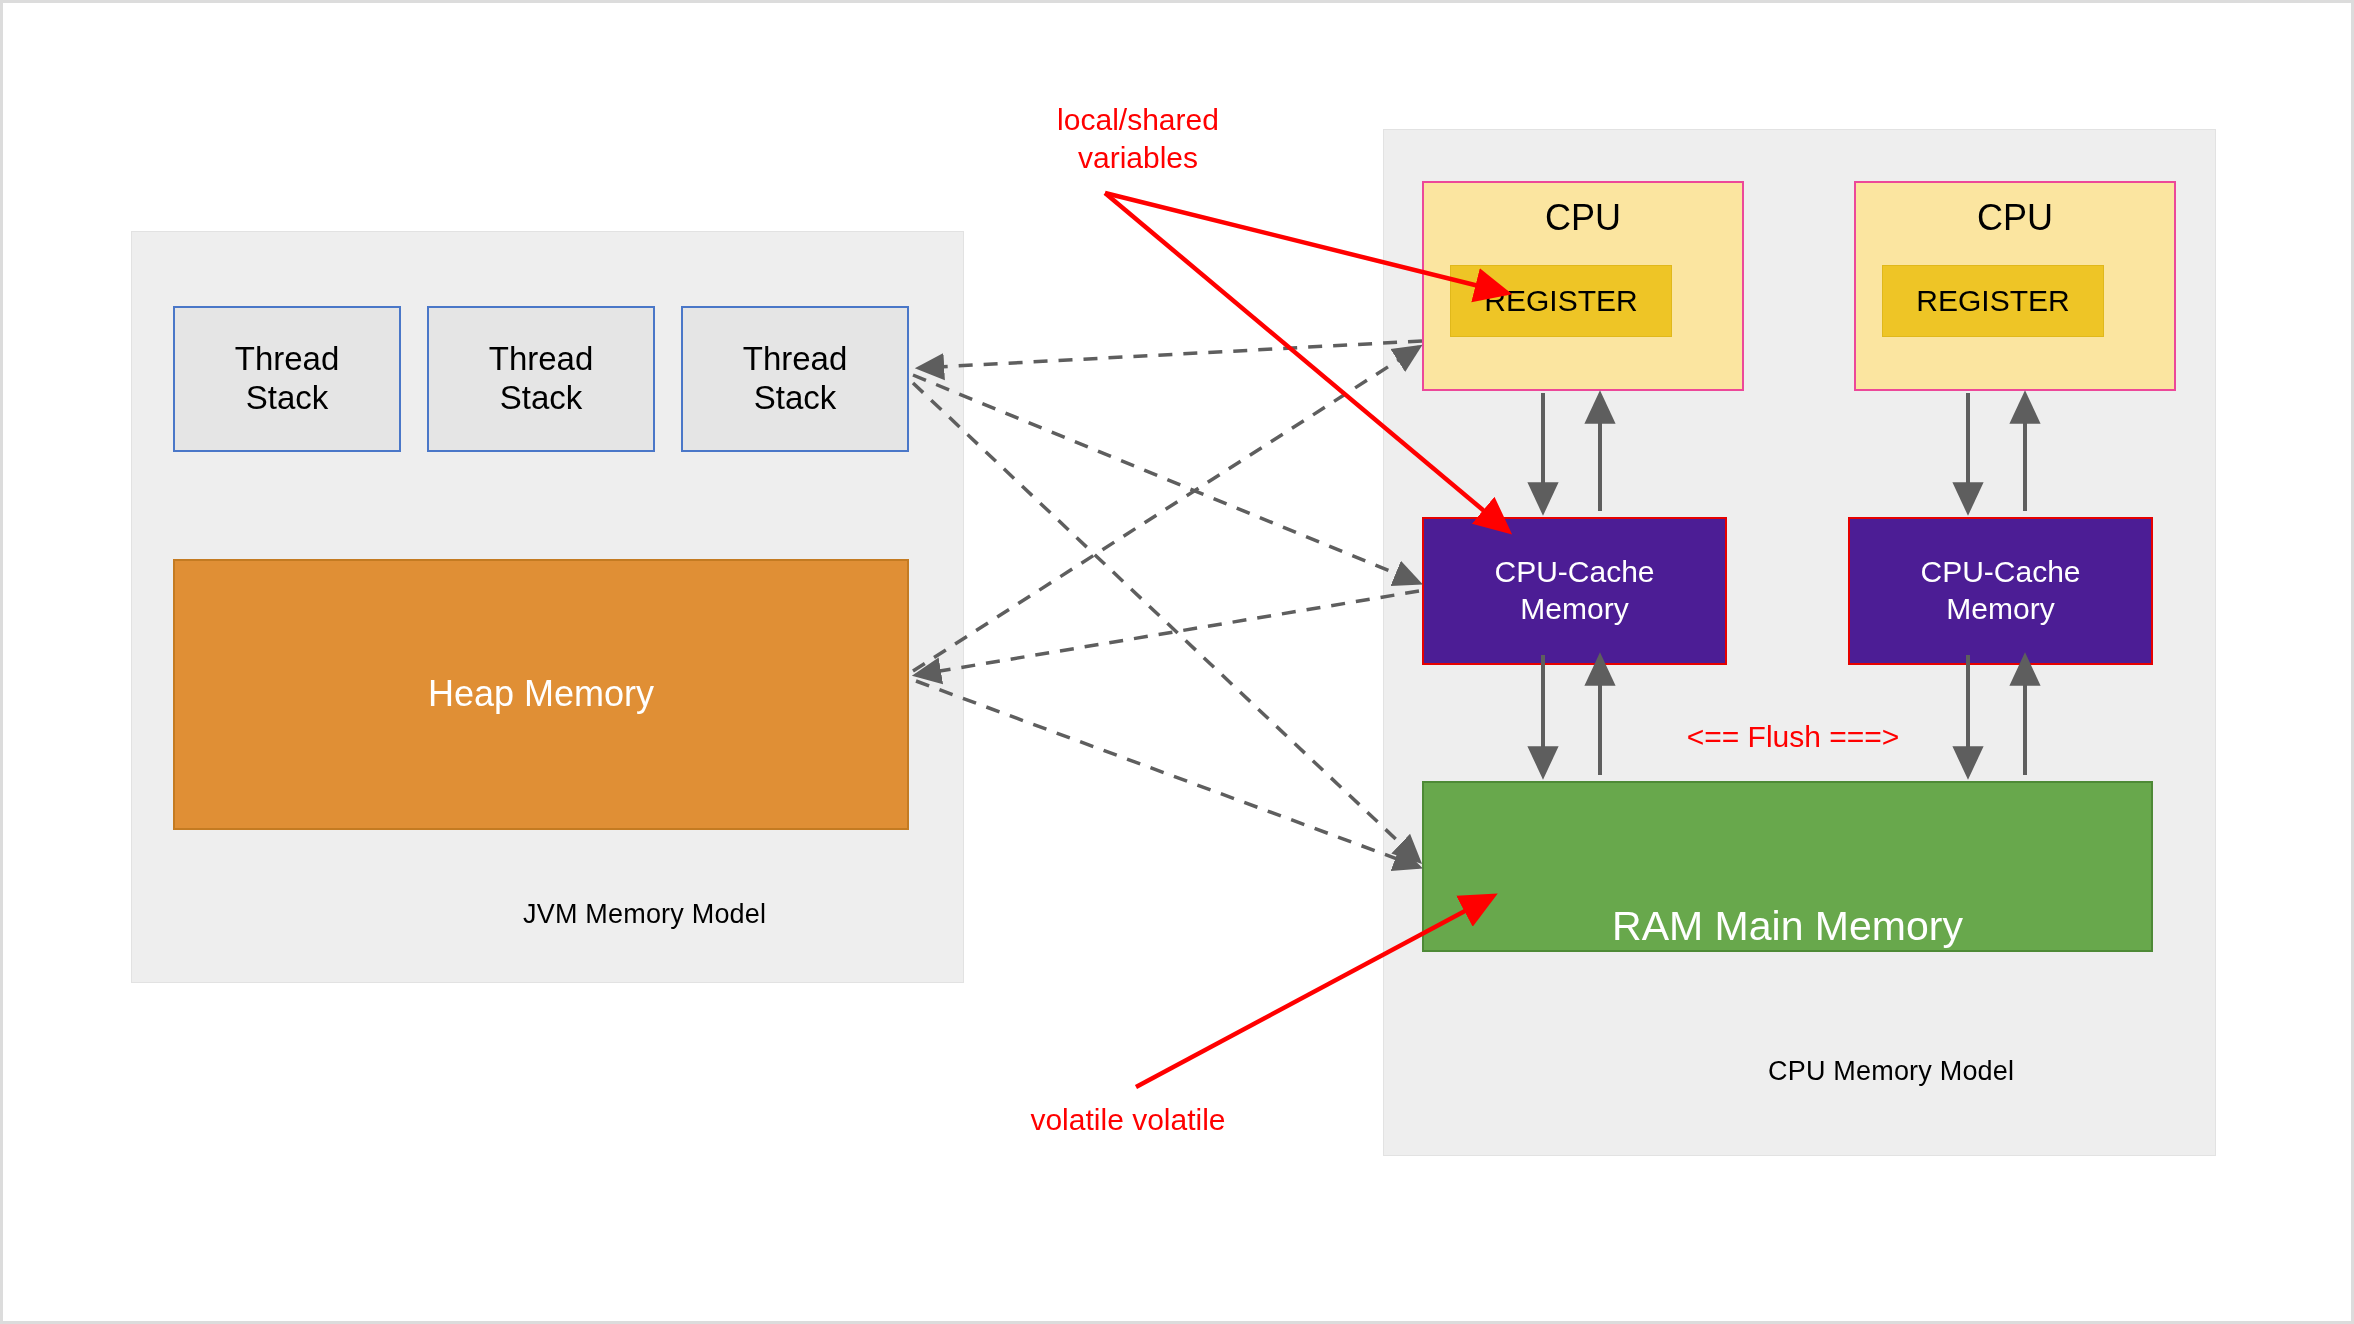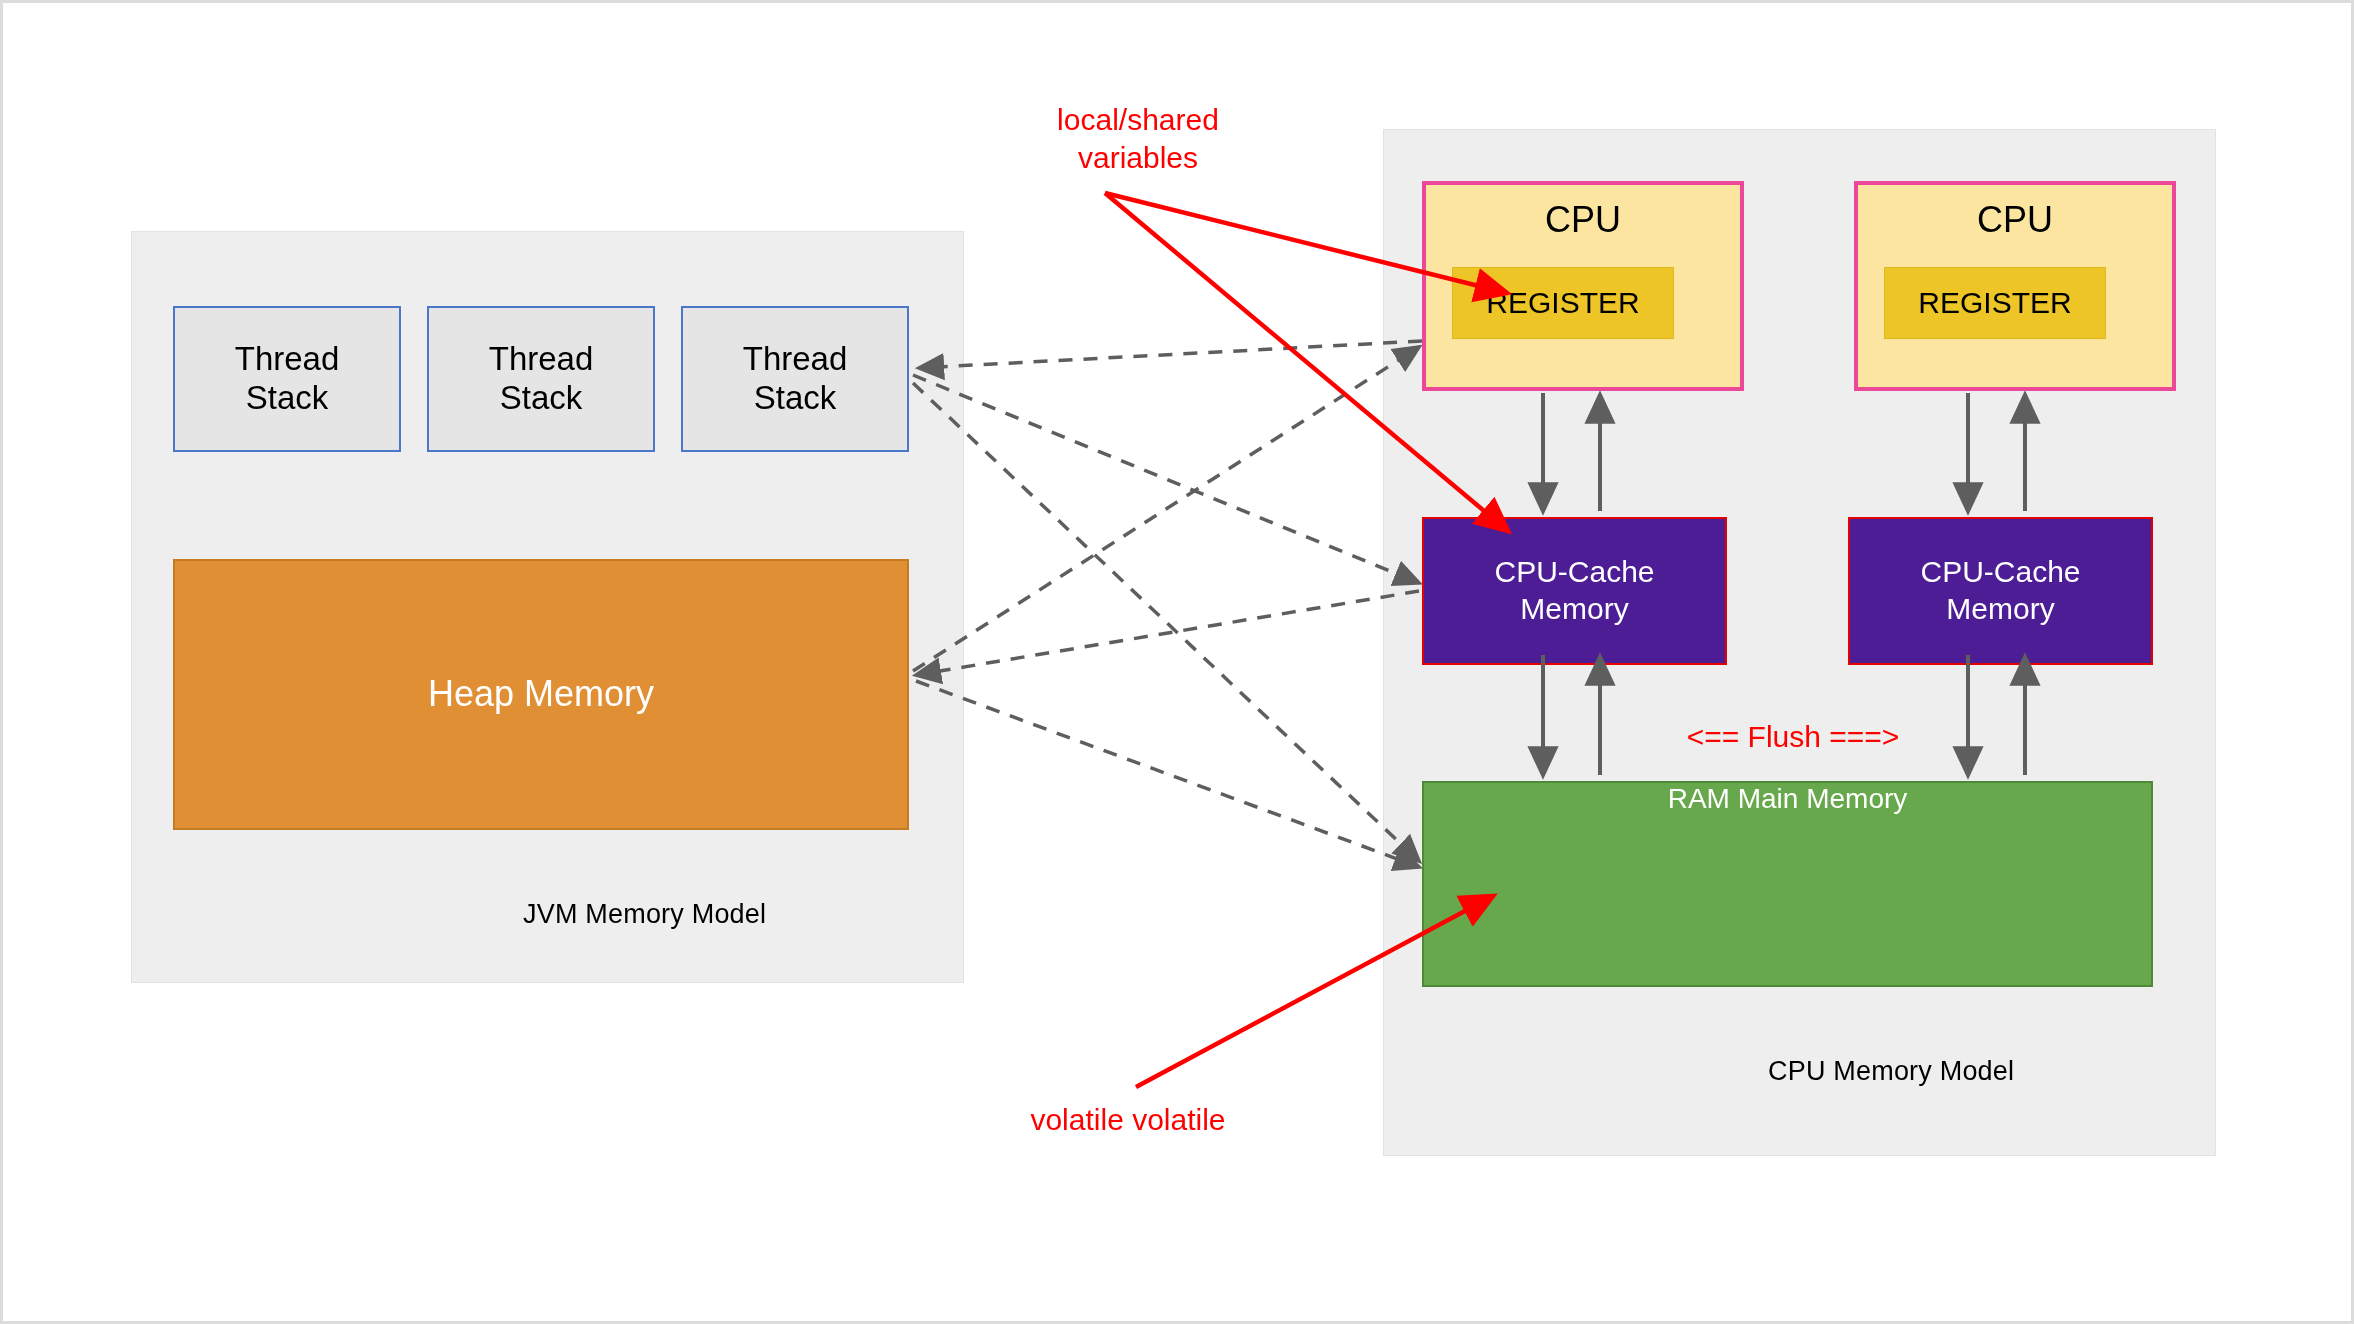--- a/index.html
+++ b/index.html
@@ -73,21 +73,21 @@
     color: #ffffff;
     font-size: 36px;
   }
 
   .cpu-box {
     position: absolute;
     top: 178px;
     width: 322px;
     height: 210px;
     background: #fbe5a0;
-    border: 4px solid #ec4899;
+    border: 2px solid #ec4899;
     box-sizing: border-box;
   }
   #cpu-box-0 { left: 1419px; }
   #cpu-box-1 { left: 1851px; }
   .cpu-title {
     position: absolute;
     top: 14px;
     left: 0;
     width: 100%;
     text-align: center;
@@ -127,29 +127,29 @@
     line-height: 1.22;
   }
   #cache-box-0 { left: 1419px; }
   #cache-box-1 { left: 1845px; }
 
   #ram-box {
     position: absolute;
     left: 1419px;
     top: 778px;
     width: 731px;
-    height: 206px;
+    height: 171px;
     background: #68a84c;
     border: 2px solid #4e8a36;
     box-sizing: border-box;
     display: flex;
-    align-items: flex-start;
+    align-items: flex-end;
     justify-content: center;
     color: #ffffff;
-    font-size: 28px;
+    font-size: 41px;
   }
 
   .red-label {
     position: absolute;
     color: #ff0000;
     font-size: 30px;
     text-align: center;
     white-space: pre;
     line-height: 1.25;
   }

